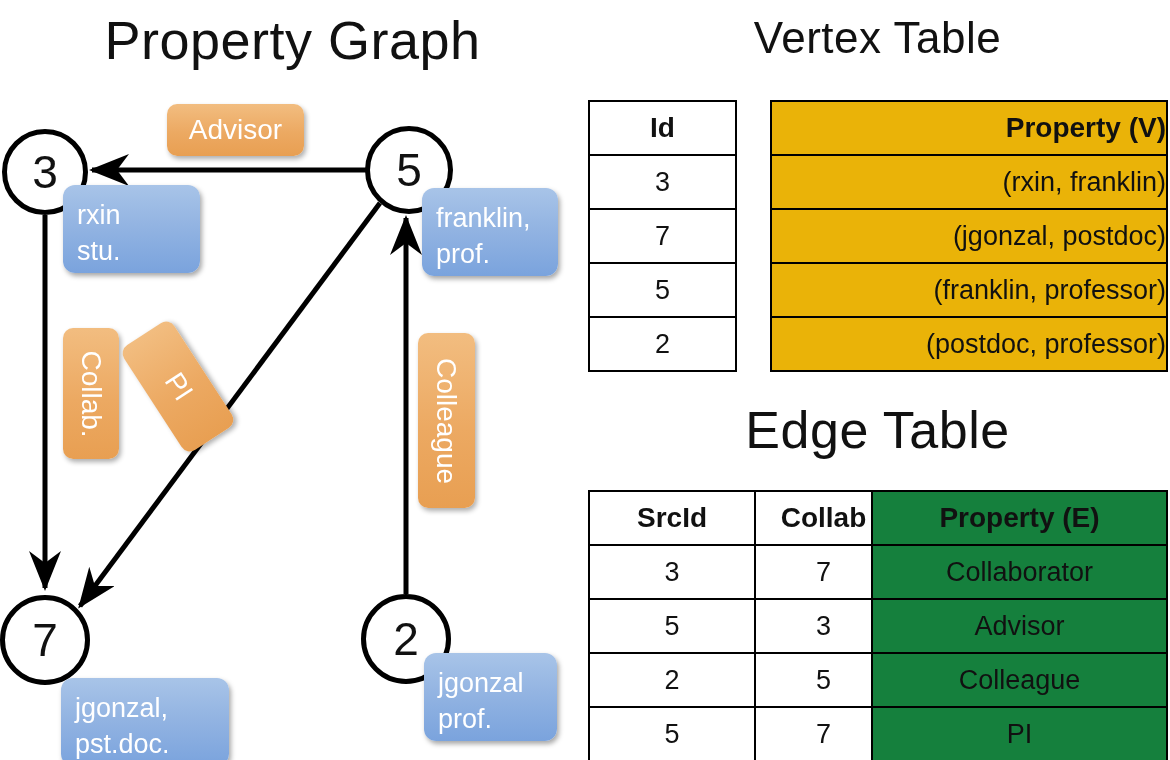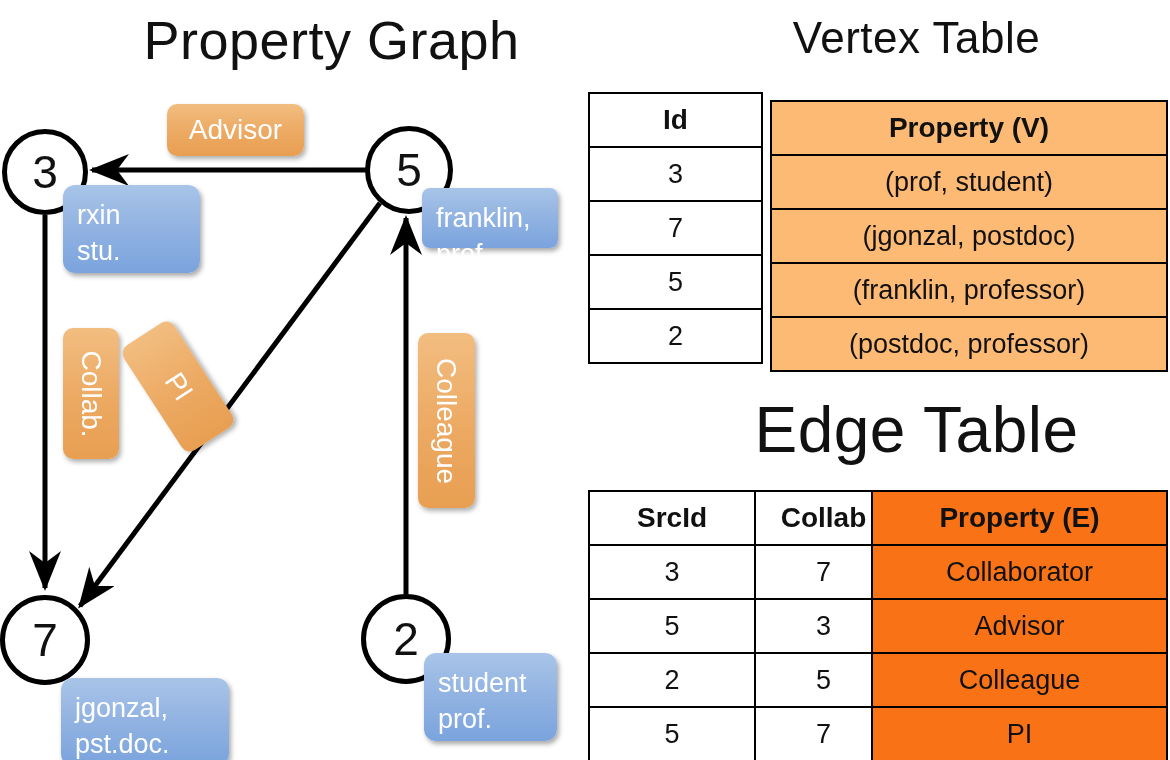--- a/index.html
+++ b/index.html
@@ -18,41 +18,40 @@
 
   
   .title {
     position: absolute;
     font-family: "Liberation Sans", sans-serif;
     font-weight: 300;
     color: #111;
     letter-spacing: 0.5px;
     white-space: nowrap;
     text-align: center;
-    padding-left: 39px;
   }
   #title-property-graph {
     left: 0;
     top: 8px;
     width: 585px;
     font-size: 54px;
     line-height: 64px;
   }
   #title-vertex-table {
     left: 585px;
     top: 6px;
     width: 585px;
     font-size: 44px;
     line-height: 64px;
   }
   #title-edge-table {
     left: 585px;
     top: 398px;
     width: 585px;
-    font-size: 64px;
+    font-size: 52px;
     line-height: 64px;
   }
 
   
   #graph-panel {
     position: absolute;
     left: 0; top: 0;
     width: 585px; height: 760px;
   }
   #graph-edges {
@@ -122,24 +121,24 @@
     font-size: 27px;
     color: #111;
     padding: 0;
     height: 54px;
     box-sizing: border-box;
   }
   .tbl th {
     font-weight: 700;
     font-size: 28px;
   }
-  .blue-col td, .blue-col th { background: #fdba74; }
-  .peach-col td, .peach-col th { background: #f97316; }
-
-  #vertex-id-table   { left: 588px; top: 92px; width: 175px; }
+  .blue-col td, .blue-col th { background: #eab308; text-align: right; }
+  .peach-col td, .peach-col th { background: #15803d; }
+
+  #vertex-id-table   { left: 588px; top: 100px; width: 149px; }
   #vertex-prop-table { left: 770px; top: 100px; width: 398px; }
   #edge-src-table    { left: 588px; top: 490px; width: 276px; }
   #edge-prop-table   { left: 871px; top: 490px; width: 297px; }
 </style>
 </head>
 <body>
 
 <div class="title" id="title-property-graph">Property Graph</div>
 
 <div class="title" id="title-vertex-table">Vertex Table</div>
@@ -175,32 +174,32 @@
   </div>
   <div class="node" style="left:361px; top:594px; width:90px; height:90px;">
     <span>2</span>
   </div>
 
   <div class="prop-box" style="left:63px; top:185px; width:137px; height:88px;">
     <div>rxin</div>
     <div>stu.</div>
   </div>
 
-  <div class="prop-box" style="left:422px; top:188px; width:136px; height:60px;border-radius:8px;">
+  <div class="prop-box" style="left:422px; top:188px; width:136px; height:88px;">
     <div>franklin,</div>
     <div>prof.</div>
   </div>
 
   <div class="prop-box" style="left:61px; top:678px; width:168px; height:88px;">
     <div>jgonzal,</div>
     <div>pst.doc.</div>
   </div>
 
   <div class="prop-box" style="left:424px; top:653px; width:133px; height:88px;">
-    <div>student</div>
+    <div>jgonzal</div>
     <div>prof.</div>
   </div>
 
   <div class="edge-label" style="left:167px; top:104px; width:137px; height:52px; font-size:28px;">
     <span>Advisor</span>
   </div>
 
   <div class="edge-label" style="left:63px; top:328px; width:56px; height:131px; font-size:28px;">
     <span style="transform:rotate(90deg); white-space:nowrap; display:block;">Collab.</span>
   </div>
@@ -234,21 +233,21 @@
   </tr>
 </tbody>
   </table>
 
 <table class="tbl blue-col" id="vertex-prop-table">
   <tbody>
       <tr>
     <th>Property (V)</th>
   </tr>
   <tr>
-    <td>(prof, student)</td>
+    <td>(rxin, franklin)</td>
   </tr>
   <tr>
     <td>(jgonzal, postdoc)</td>
   </tr>
   <tr>
     <td>(franklin, professor)</td>
   </tr>
   <tr>
     <td>(postdoc, professor)</td>
   </tr>

